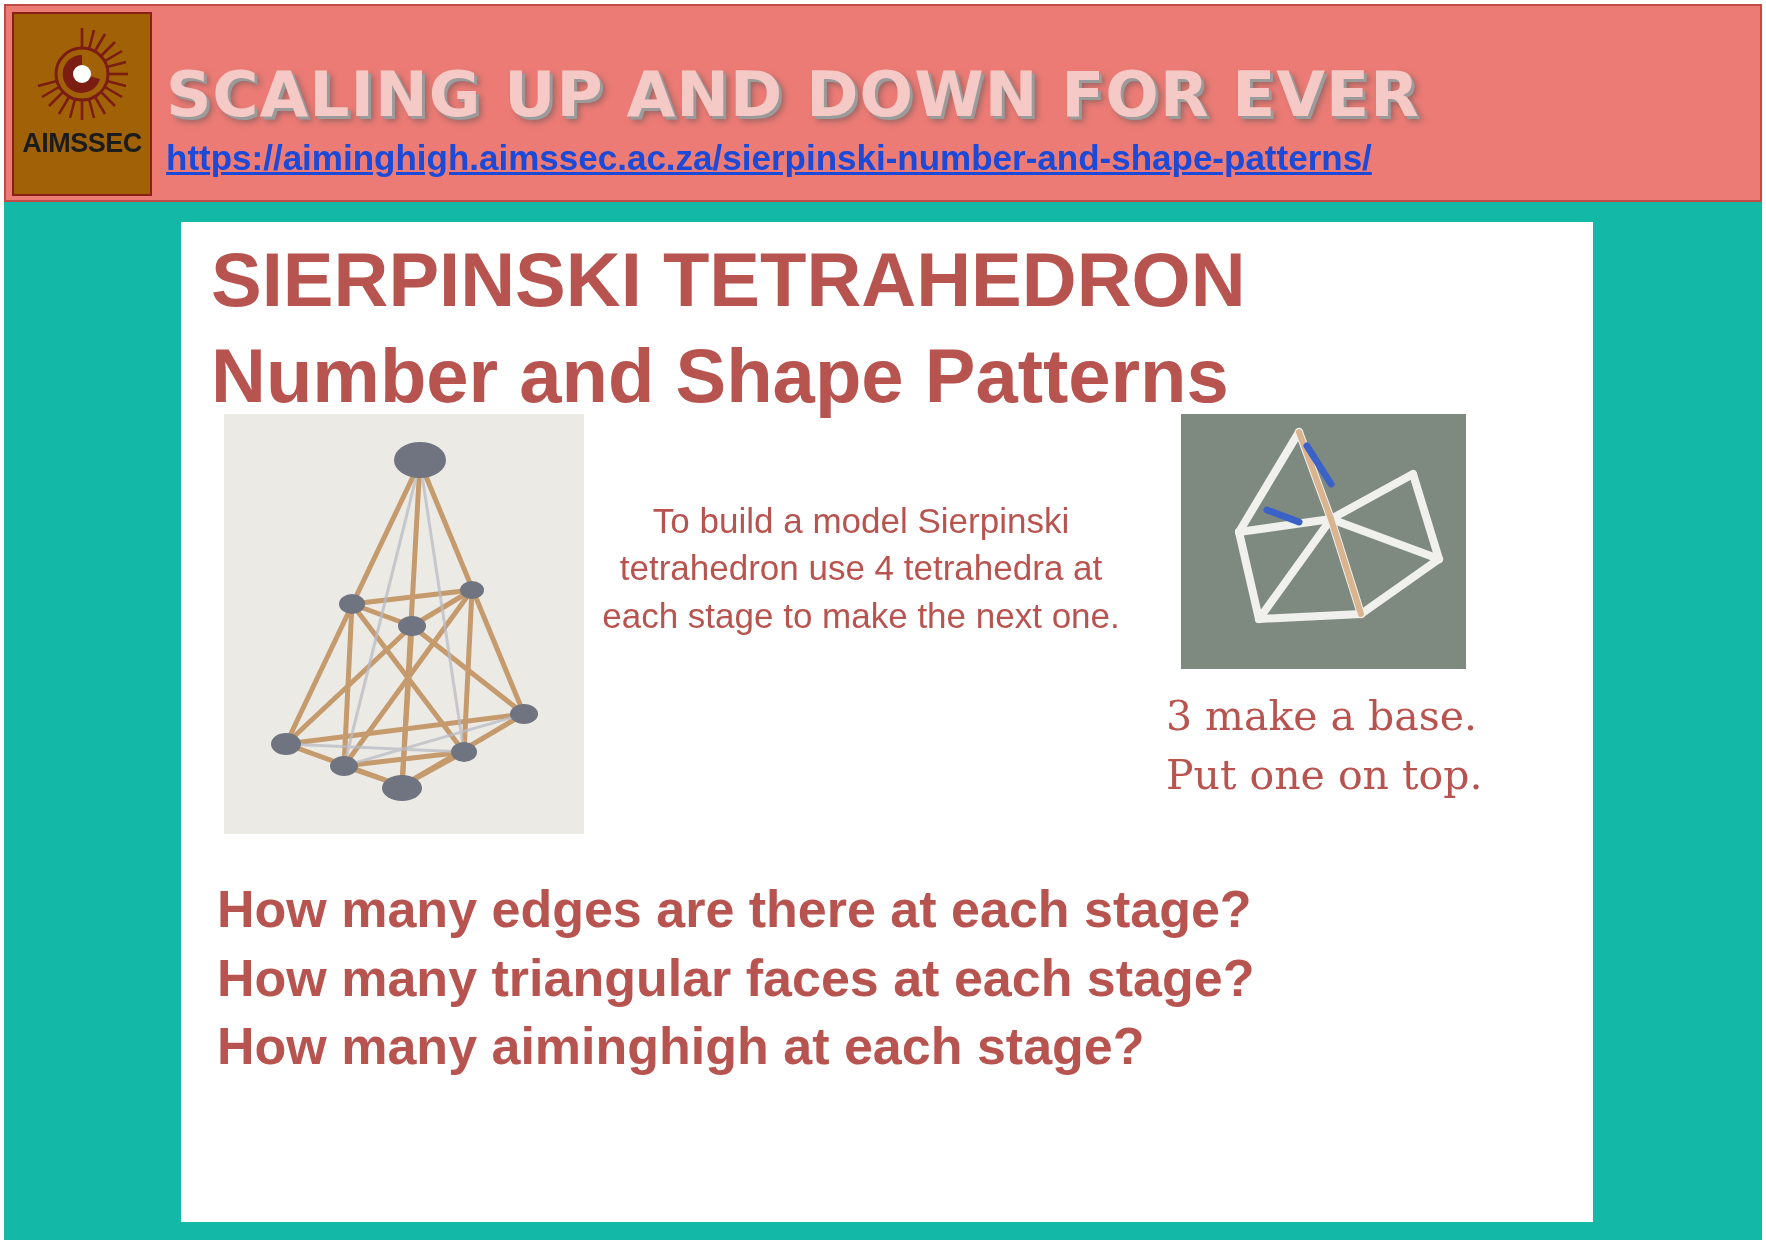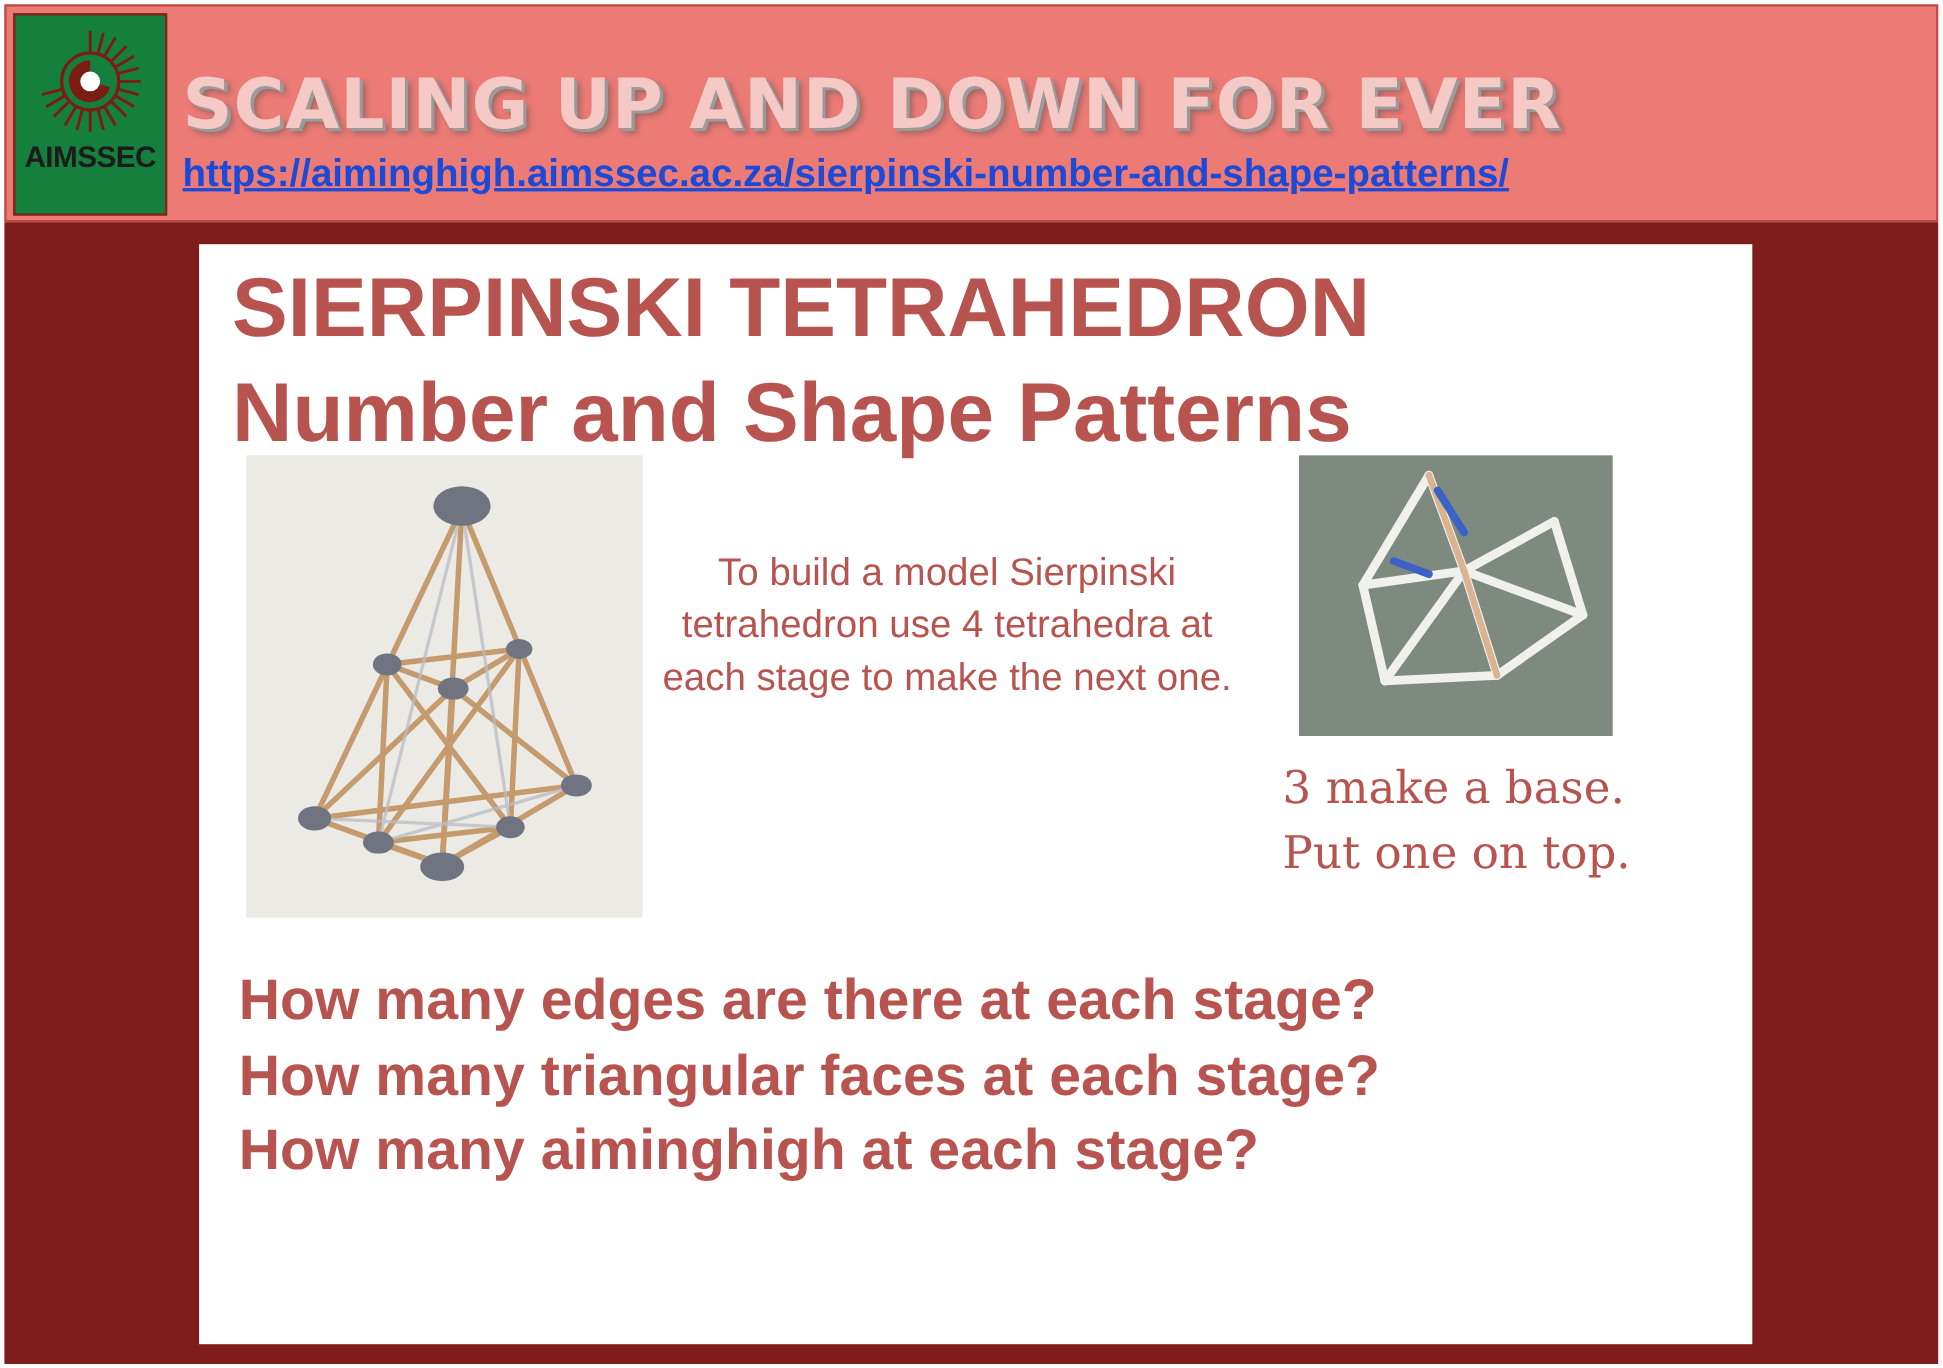--- a/index.html
+++ b/index.html
@@ -33,21 +33,21 @@
     border: 2px solid #c14b44;
     box-sizing: border-box;
   }
 
   .logo-box {
     position: absolute;
     left: 6px;
     top: 6px;
     width: 140px;
     height: 184px;
-    background: #15803d;
+    background: #a16207;
     border: 2px solid #8a1f14;
     box-sizing: border-box;
     display: flex;
     flex-direction: column;
     align-items: center;
     justify-content: flex-start;
     padding-top: 8px;
   }
   .logo-mark {
     width: 104px;
@@ -94,21 +94,21 @@
     cursor: pointer;
   }
 
   
   .body-area {
     position: absolute;
     left: 4px;
     top: 202px;
     width: 1758px;
     height: 1038px;
-    background: #7f1d1d;
+    background: #14b8a6;
     box-sizing: border-box;
   }
 
   .card {
     position: absolute;
     left: 177px;
     top: 20px;
     width: 1412px;
     height: 1000px;
     background: #ffffff;

